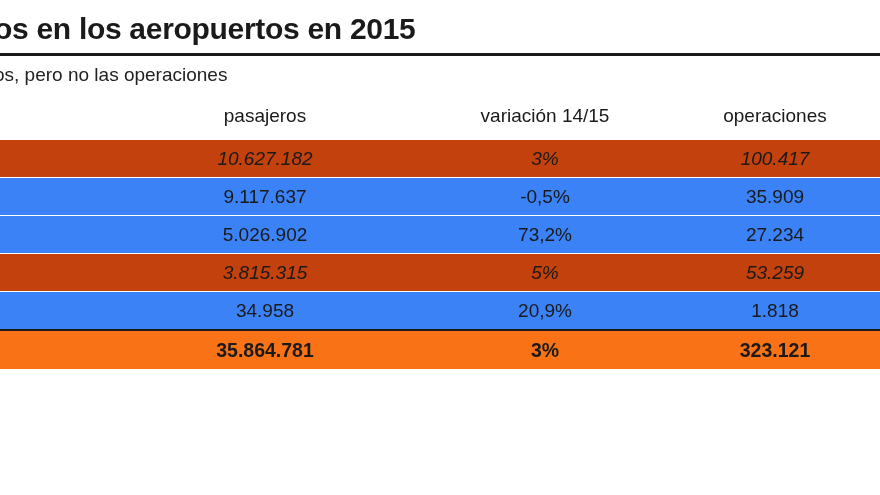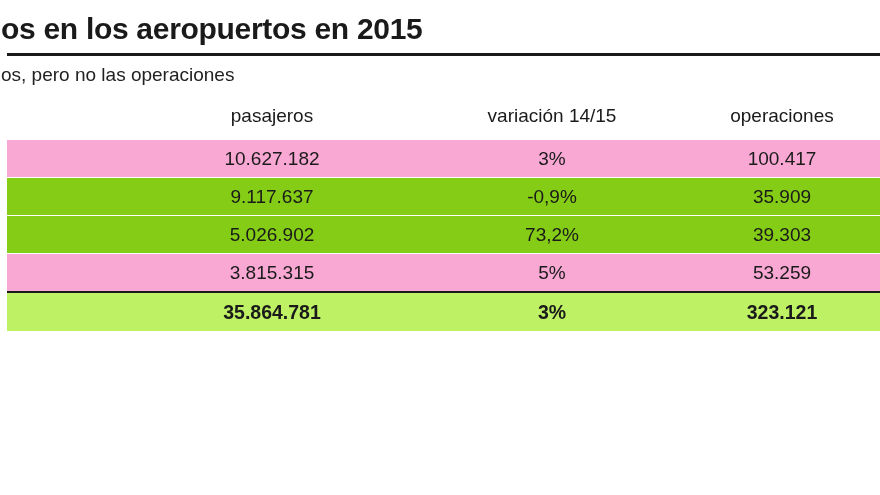--- a/index.html
+++ b/index.html
@@ -13,21 +13,21 @@
     font-family: "Liberation Sans", sans-serif;
     color: #1a1a1a;
     overflow: hidden;
   }
   .page {
     position: relative;
     width: 880px;
     height: 452px;
     box-sizing: border-box;
     
-    padding-left: 7px;
+    padding-left: 0;
   }
   .title {
     font-size: 30px;
     font-weight: bold;
     letter-spacing: -0.3px;
     line-height: 1;
     padding: 14px 0 0 0;
     margin-left: -6px;
     white-space: nowrap;
   }
@@ -72,27 +72,28 @@
     padding: 8px 0 7px 0;
     border-top: 1px solid #ffffff;
     border-bottom: 1px solid #ffffff;
     color: #1a1a1a;
   }
   table.data td.name {
     text-align: left;
     padding-left: 8px;
   }
   tr.shaded td {
-    background: #f9a8d4;
+    background: #c2410c;
+    font-style: italic;
   }
   tr.plain td {
-    background: #84cc16;
+    background: #3b82f6;
   }
   tr.total td {
-    background: #bef264;
+    background: #f97316;
     font-weight: bold;
     border-top: 2px solid #1a1a1a;
     font-size: 19.5px;
   }
   td.pax { padding-right: 26px; }
   td.var { padding-right: 6px; }
   td.ops { padding-right: 34px; }
   th.pax-head { padding-right: 26px; }
   th.var-head { padding-right: 6px; }
   th.ops-head { padding-right: 34px; }
@@ -124,34 +125,40 @@
     <tbody>
       <tr class="shaded">
         <td class="name"></td>
         <td class="pax">10.627.182</td>
         <td class="var">3%</td>
         <td class="ops">100.417</td>
       </tr>
       <tr class="plain">
         <td class="name"></td>
         <td class="pax">9.117.637</td>
-        <td class="var">-0,9%</td>
+        <td class="var">-0,5%</td>
         <td class="ops">35.909</td>
       </tr>
       <tr class="plain">
         <td class="name"></td>
         <td class="pax">5.026.902</td>
         <td class="var">73,2%</td>
-        <td class="ops">39.303</td>
+        <td class="ops">27.234</td>
       </tr>
       <tr class="shaded">
         <td class="name"></td>
         <td class="pax">3.815.315</td>
         <td class="var">5%</td>
         <td class="ops">53.259</td>
+      </tr>
+      <tr class="plain">
+        <td class="name"></td>
+        <td class="pax">34.958</td>
+        <td class="var">20,9%</td>
+        <td class="ops">1.818</td>
       </tr>
       <tr class="total">
         <td class="name"></td>
         <td class="pax">35.864.781</td>
         <td class="var">3%</td>
         <td class="ops">323.121</td>
       </tr>
     </tbody>
   </table>
 

